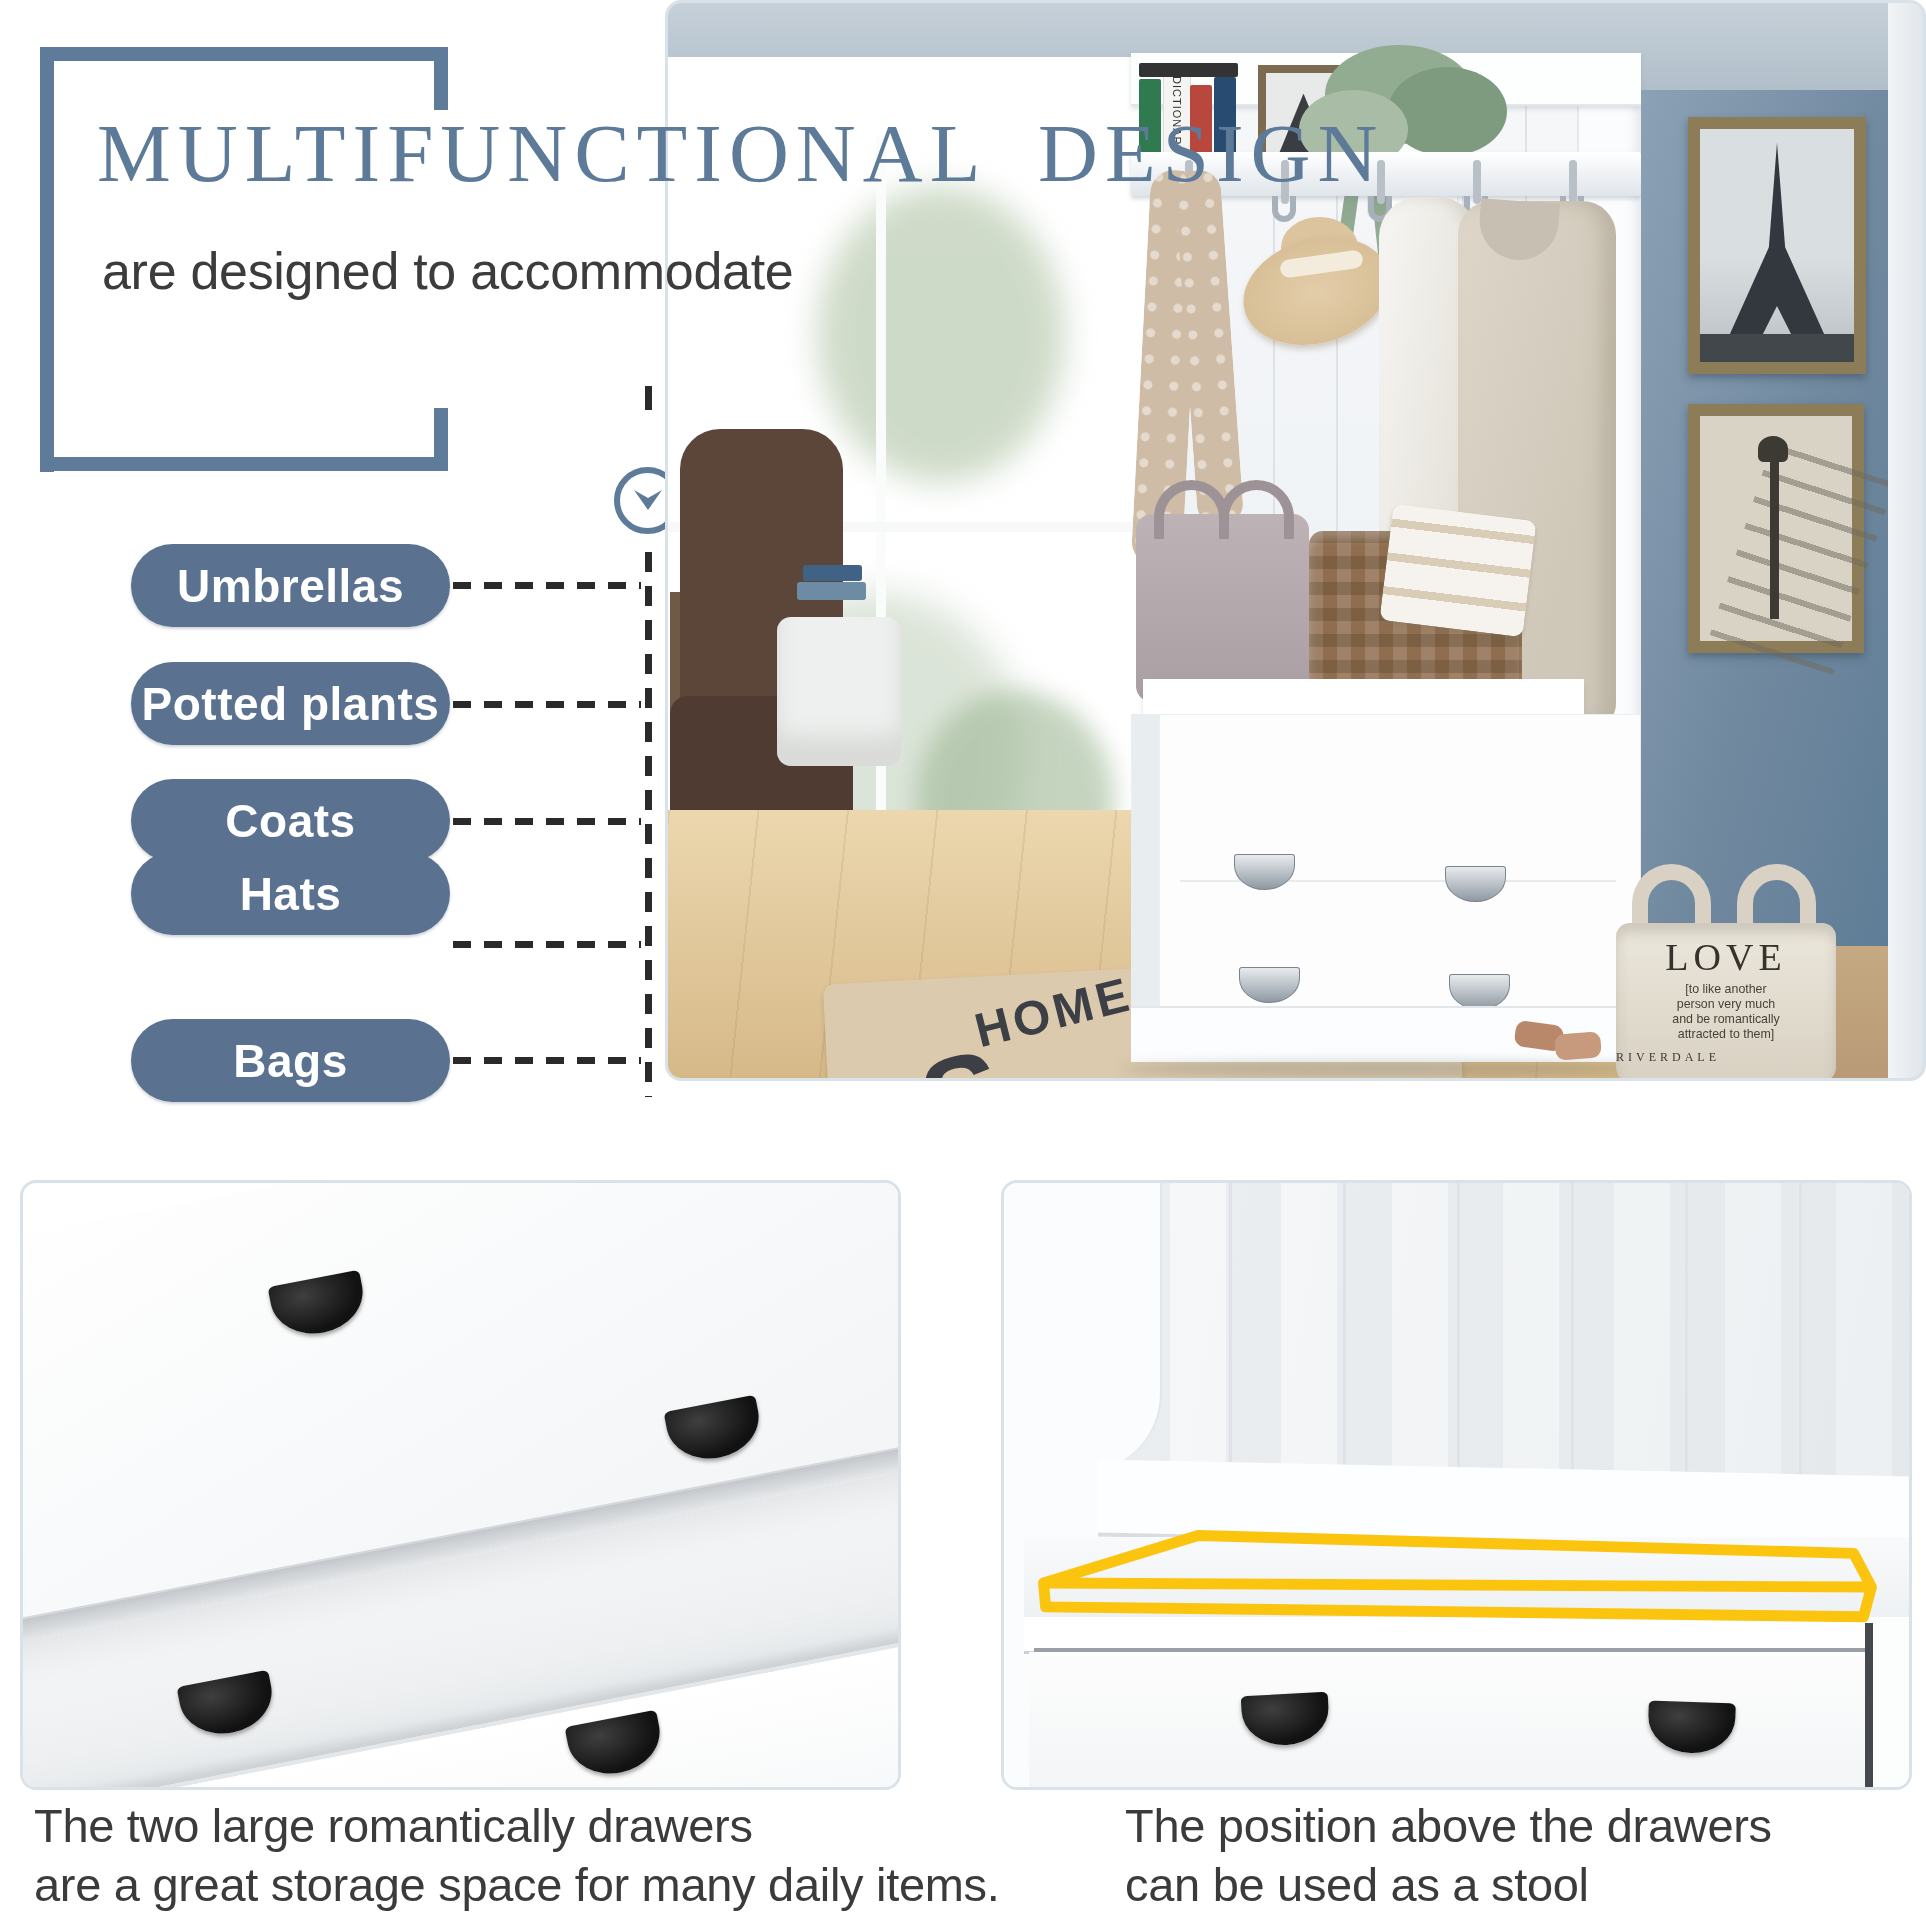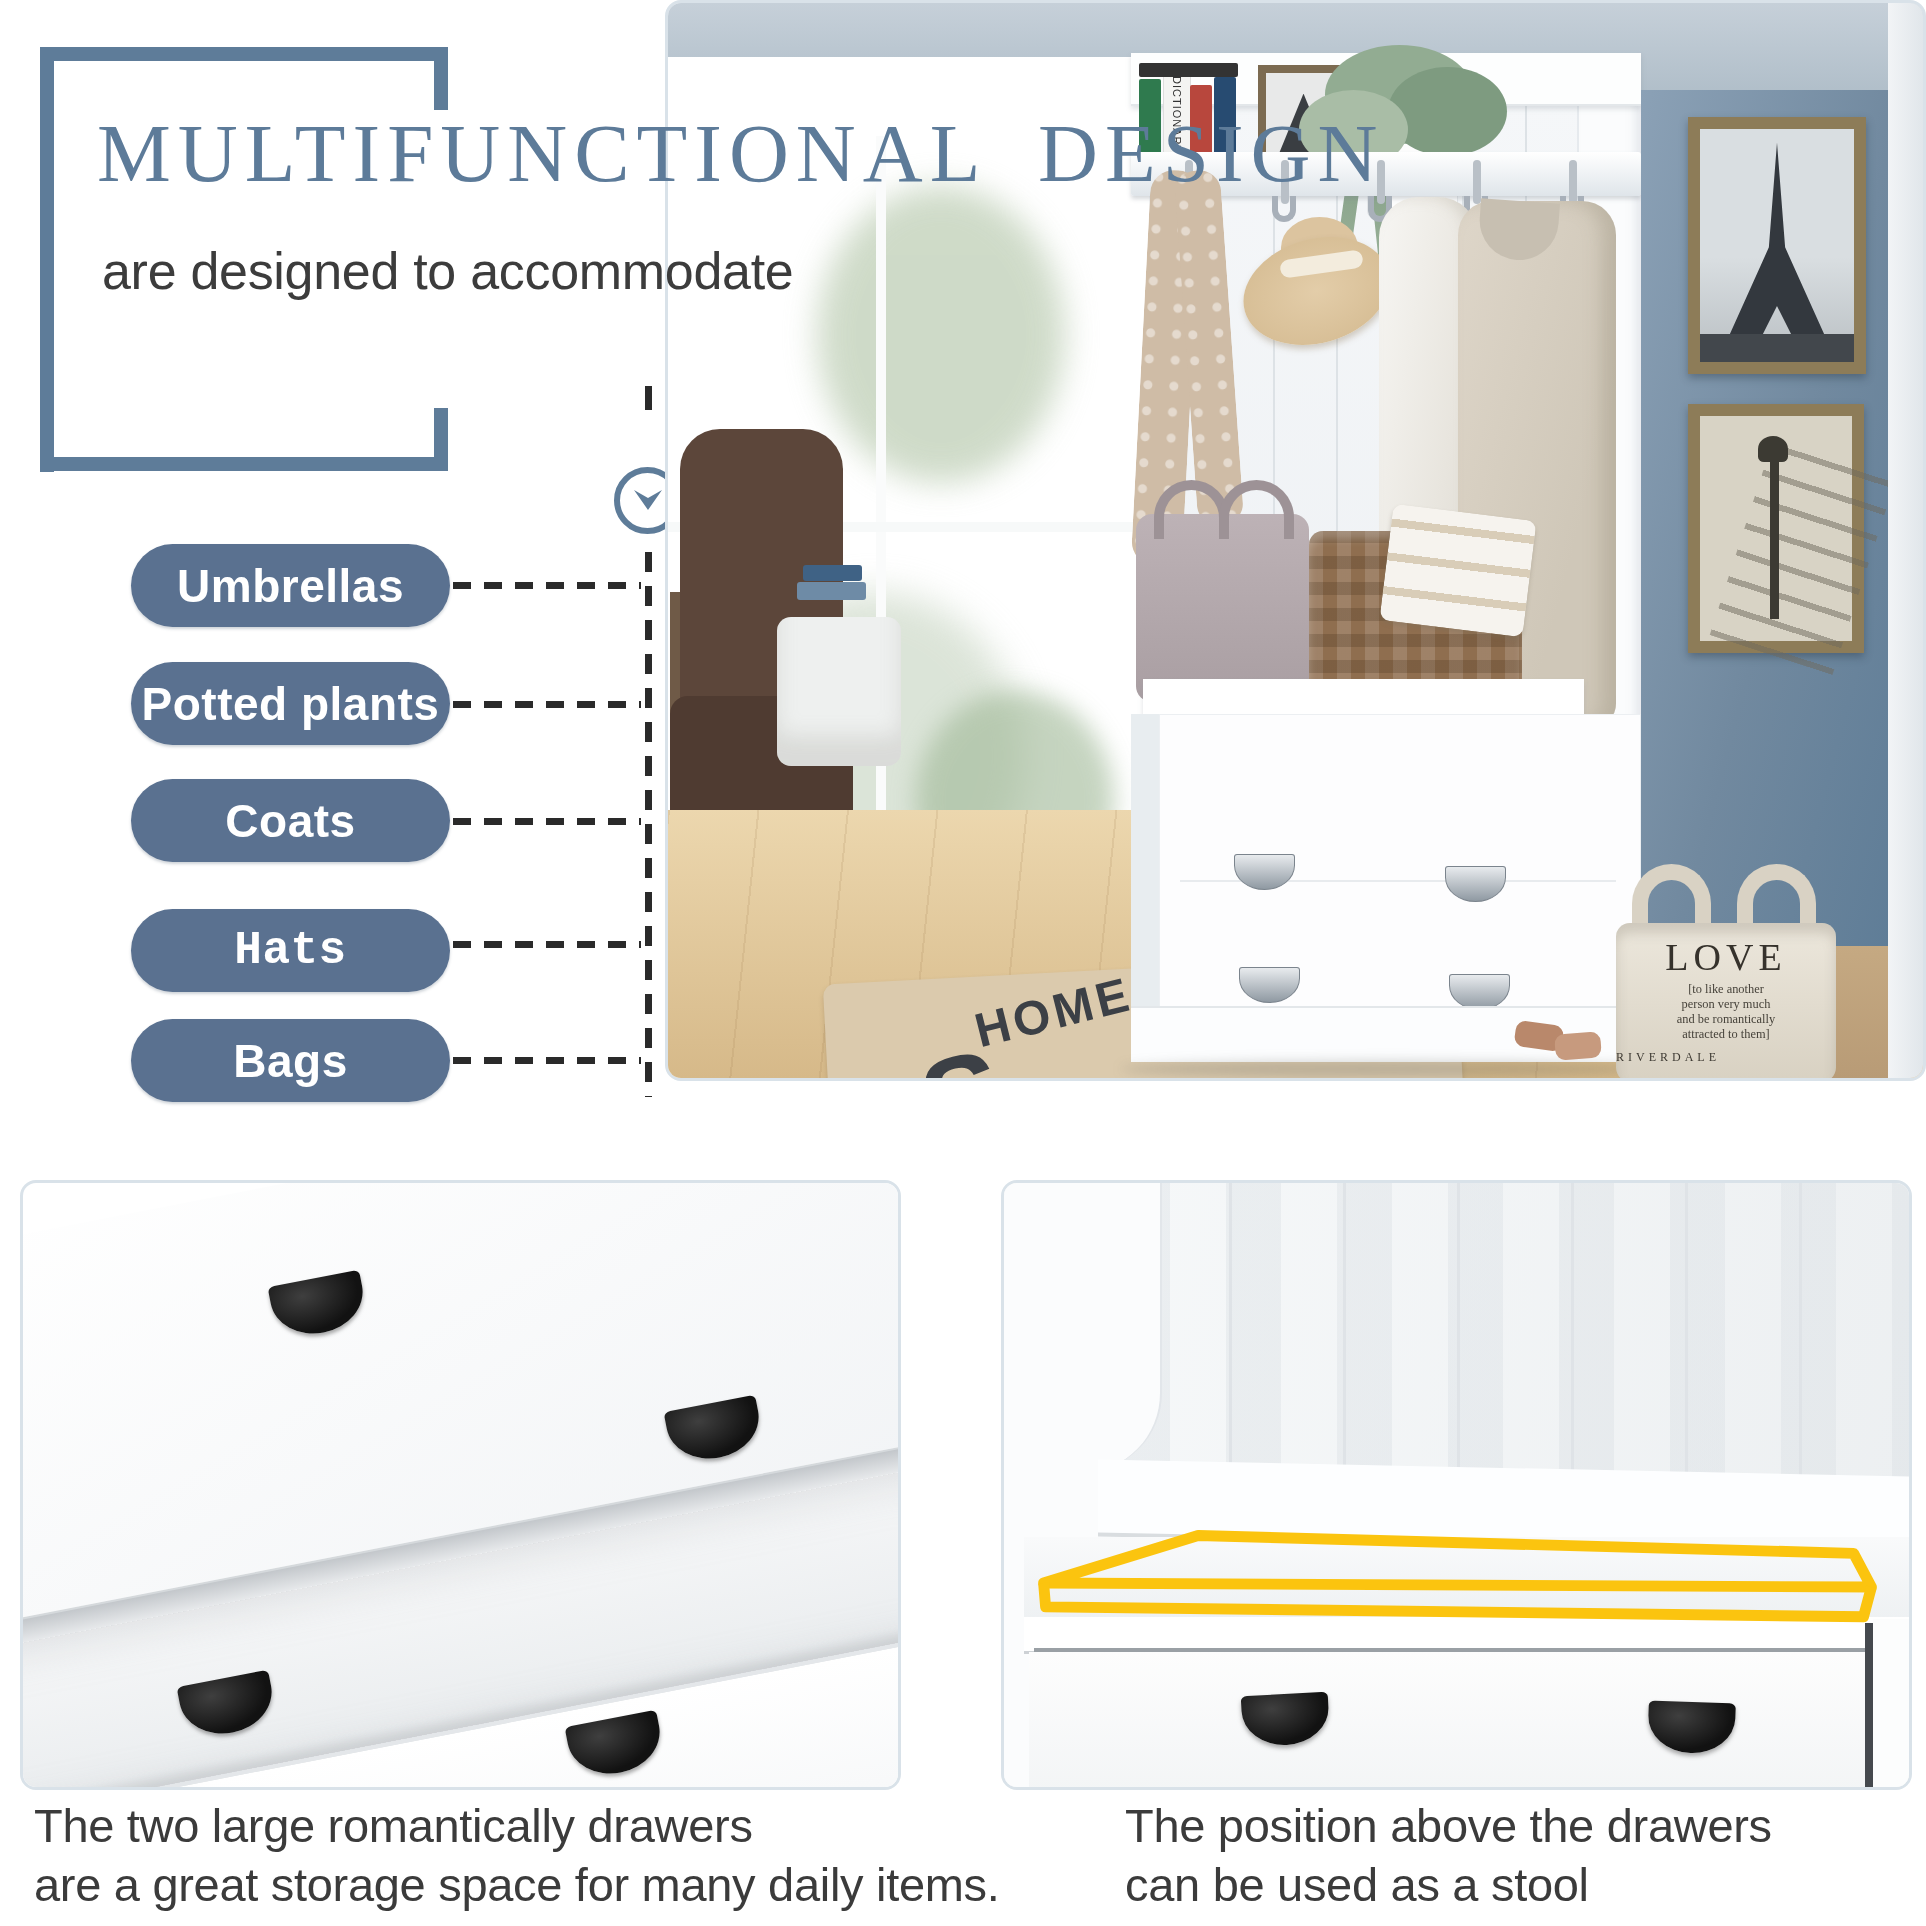--- a/index.html
+++ b/index.html
@@ -127,21 +127,21 @@
   .right-strip{left:1220px;top:0;width:42px;height:1081px;background:linear-gradient(90deg,#f2f4f6,#dde3e8);}
 
   #lovebasket{left:948px;top:859px;width:220px;height:222px;}
   .lb-handle{position:absolute;width:79px;height:69px;border:16px solid #d9d2c4;border-bottom:none;
     border-radius:44px 44px 0 0;box-sizing:border-box;}
   .lb-body{position:absolute;left:0;top:61px;width:220px;height:160px;border-radius:14px 14px 16px 16px;
     background:linear-gradient(#ece7dc,#d8d1c2);box-shadow:inset 0 10px 12px rgba(120,110,95,.25);overflow:hidden;}
   .lb-title{position:absolute;left:0;top:12px;width:100%;text-align:center;
     font-family:"Liberation Serif",serif;font-size:38px;letter-spacing:5px;color:#36322c;}
   .lb-def{position:absolute;left:0;top:59px;width:100%;text-align:center;
-    font-family:Liberation Serif, serif;font-size:12.4px;line-height:15px;color:#46423a;}
+    font-family:Liberation Sans, sans-serif;font-size:12.4px;line-height:15px;color:#46423a;}
   .lb-brand{position:absolute;left:0;top:127px;width:100%;
     font-family:"Liberation Serif",serif;font-size:12px;letter-spacing:4px;color:#3e3a33;}
 
   
   .bl-band{left:228px;top:-69px;width:812px;height:109px;background:#eef1f3;transform:rotate(-11deg);}
   .bl-facetop{left:-79px;top:-30px;width:1030px;height:376px;transform:rotate(-11deg);
     background:linear-gradient(160deg,#ffffff,#f2f4f6);border-bottom:5px solid #d5d9dc;}
   .bl-gap{left:-59px;top:348px;width:1030px;height:24px;transform:rotate(-11deg);
     background:linear-gradient(#c3c7cb,#e9ebed);}
   .bl-cavity{left:-50px;top:370px;width:1040px;height:178px;transform:rotate(-11deg);
@@ -201,21 +201,21 @@
 
   <div class="pill" style="top:544px;justify-content:center;">
       <span>Umbrellas</span>
     </div>
   <div class="pill" style="top:662px;">
       <span>Potted plants</span>
     </div>
   <div class="pill" style="top:779px;">
       <span>Coats</span>
     </div>
-  <div class="pill" style="top:909px;font-family:Liberation Mono, monospace;">
+  <div class="pill" style="top:852px;">
       <span>Hats</span>
     </div>
   <div class="pill" style="top:1019px;">
       <span>Bags</span>
     </div>
 
   <div class="connector" style="top:582px;"></div>
   <div class="connector" style="top:701px;"></div>
   <div class="connector" style="top:818px;"></div>
   <div class="connector" style="top:941px;"></div>

